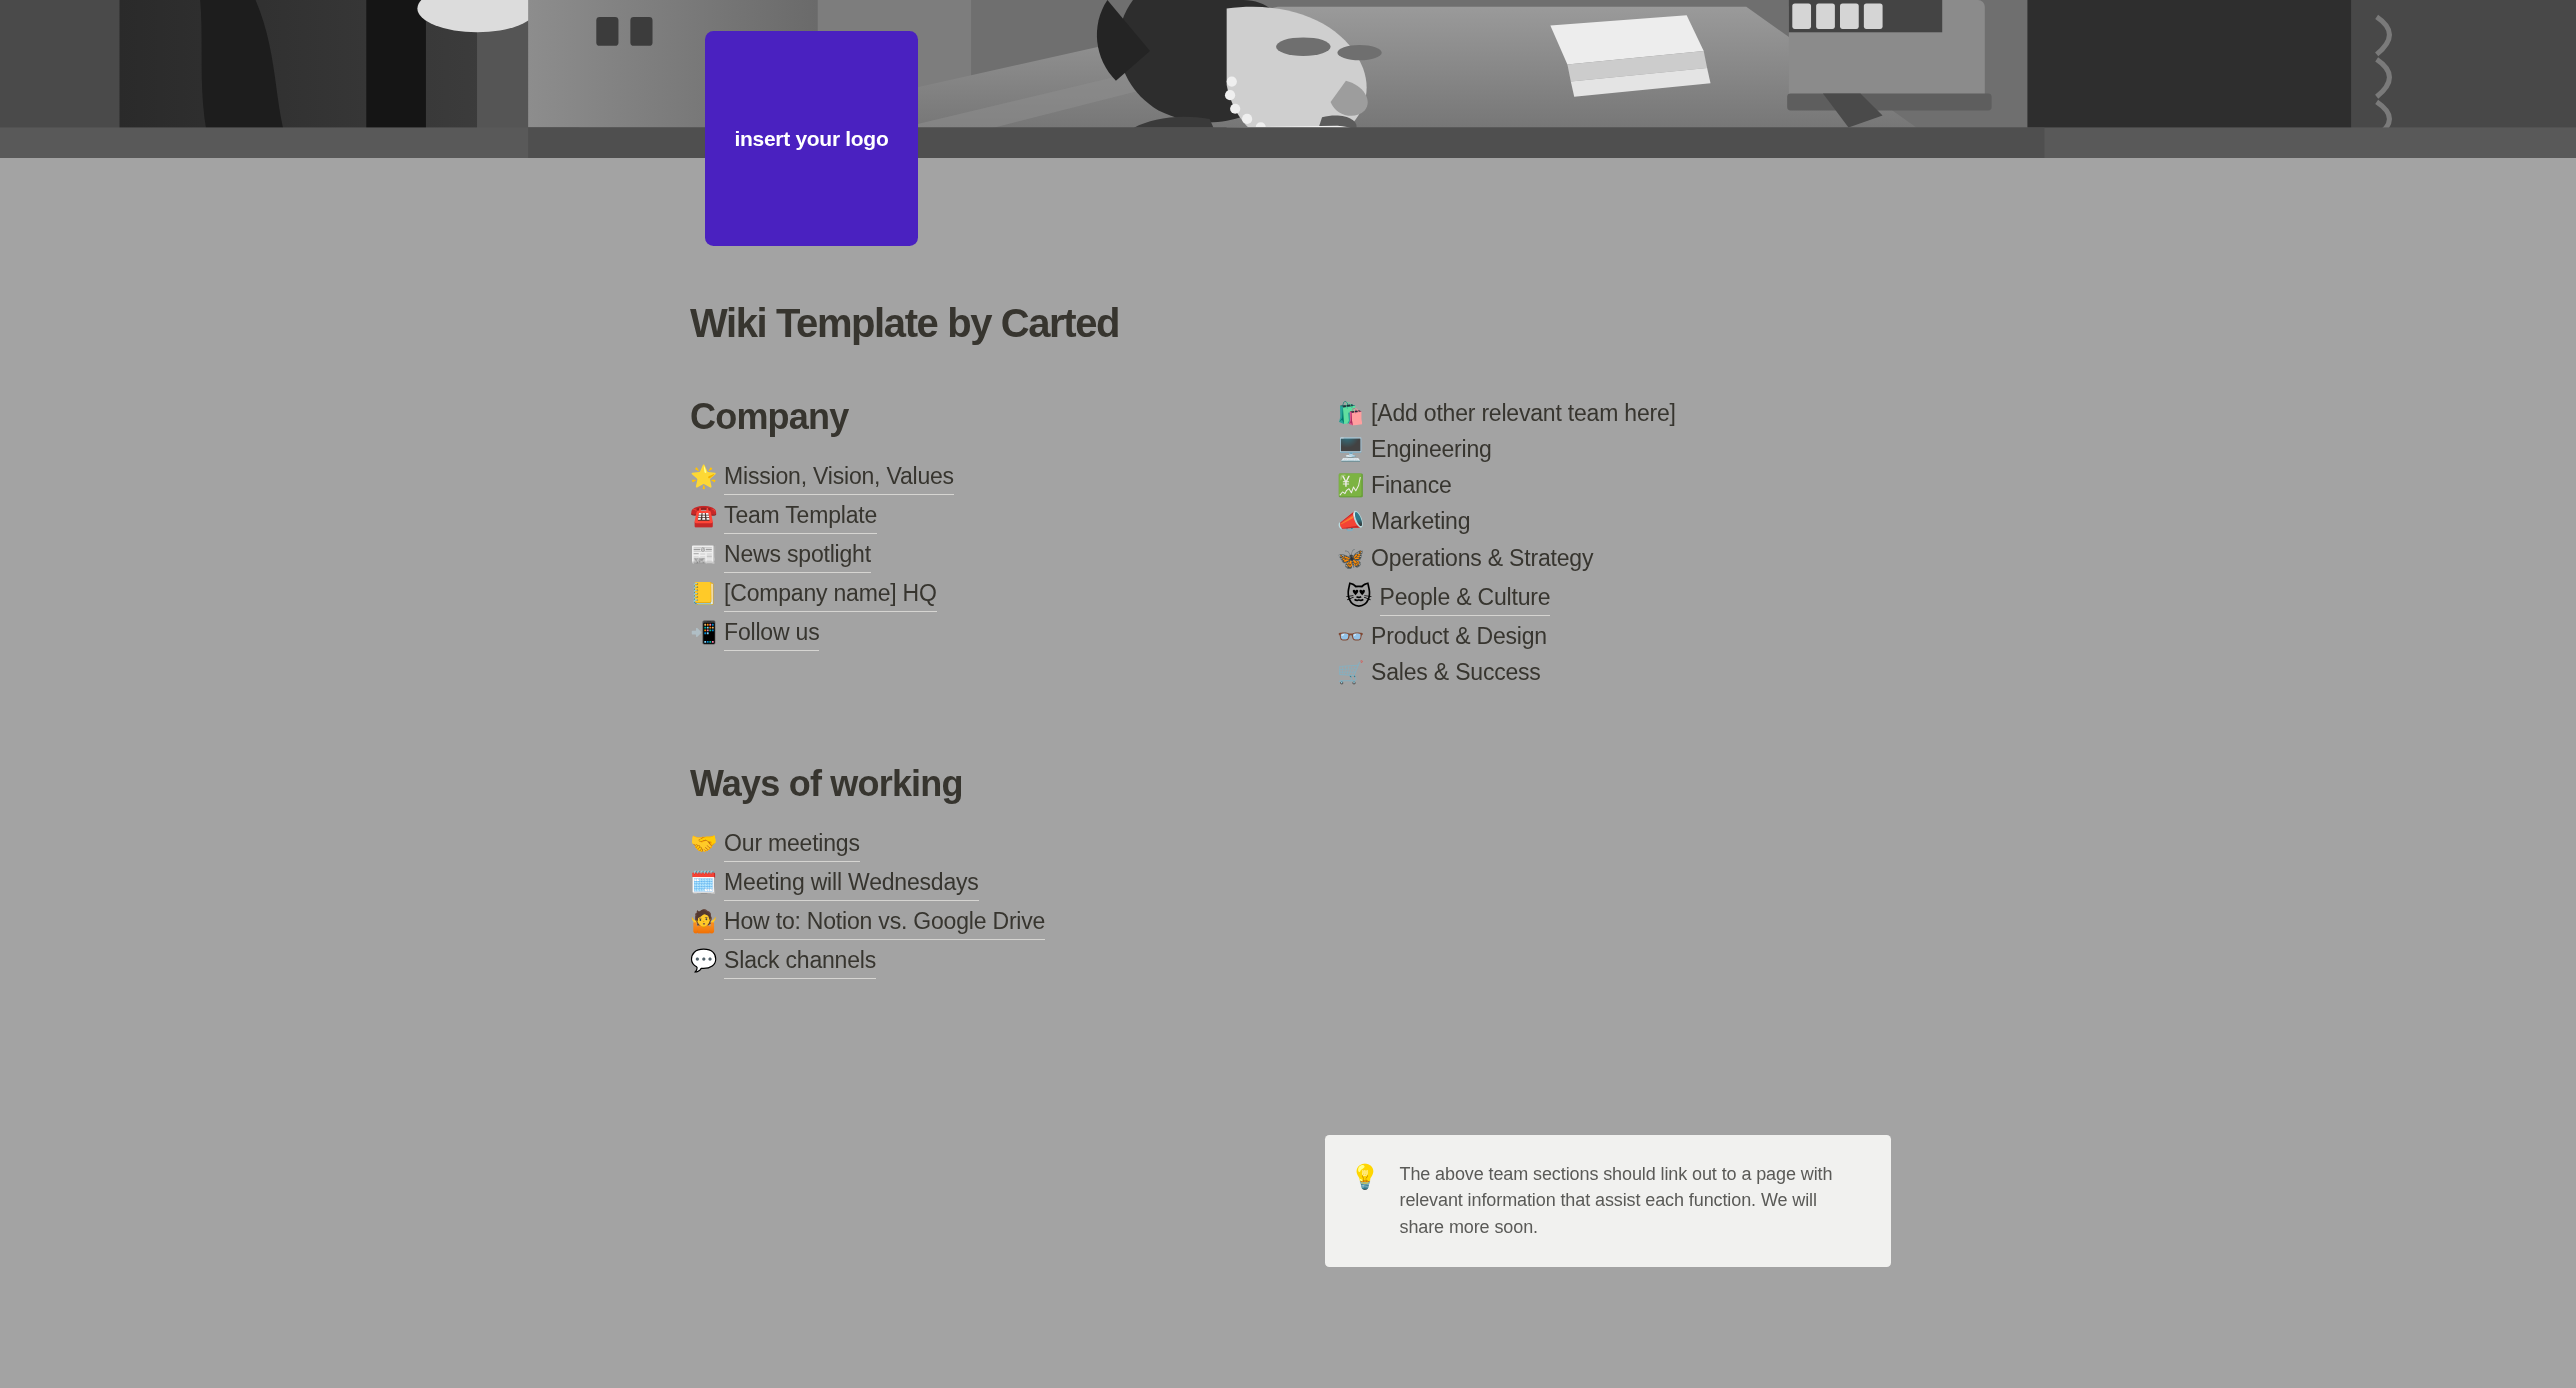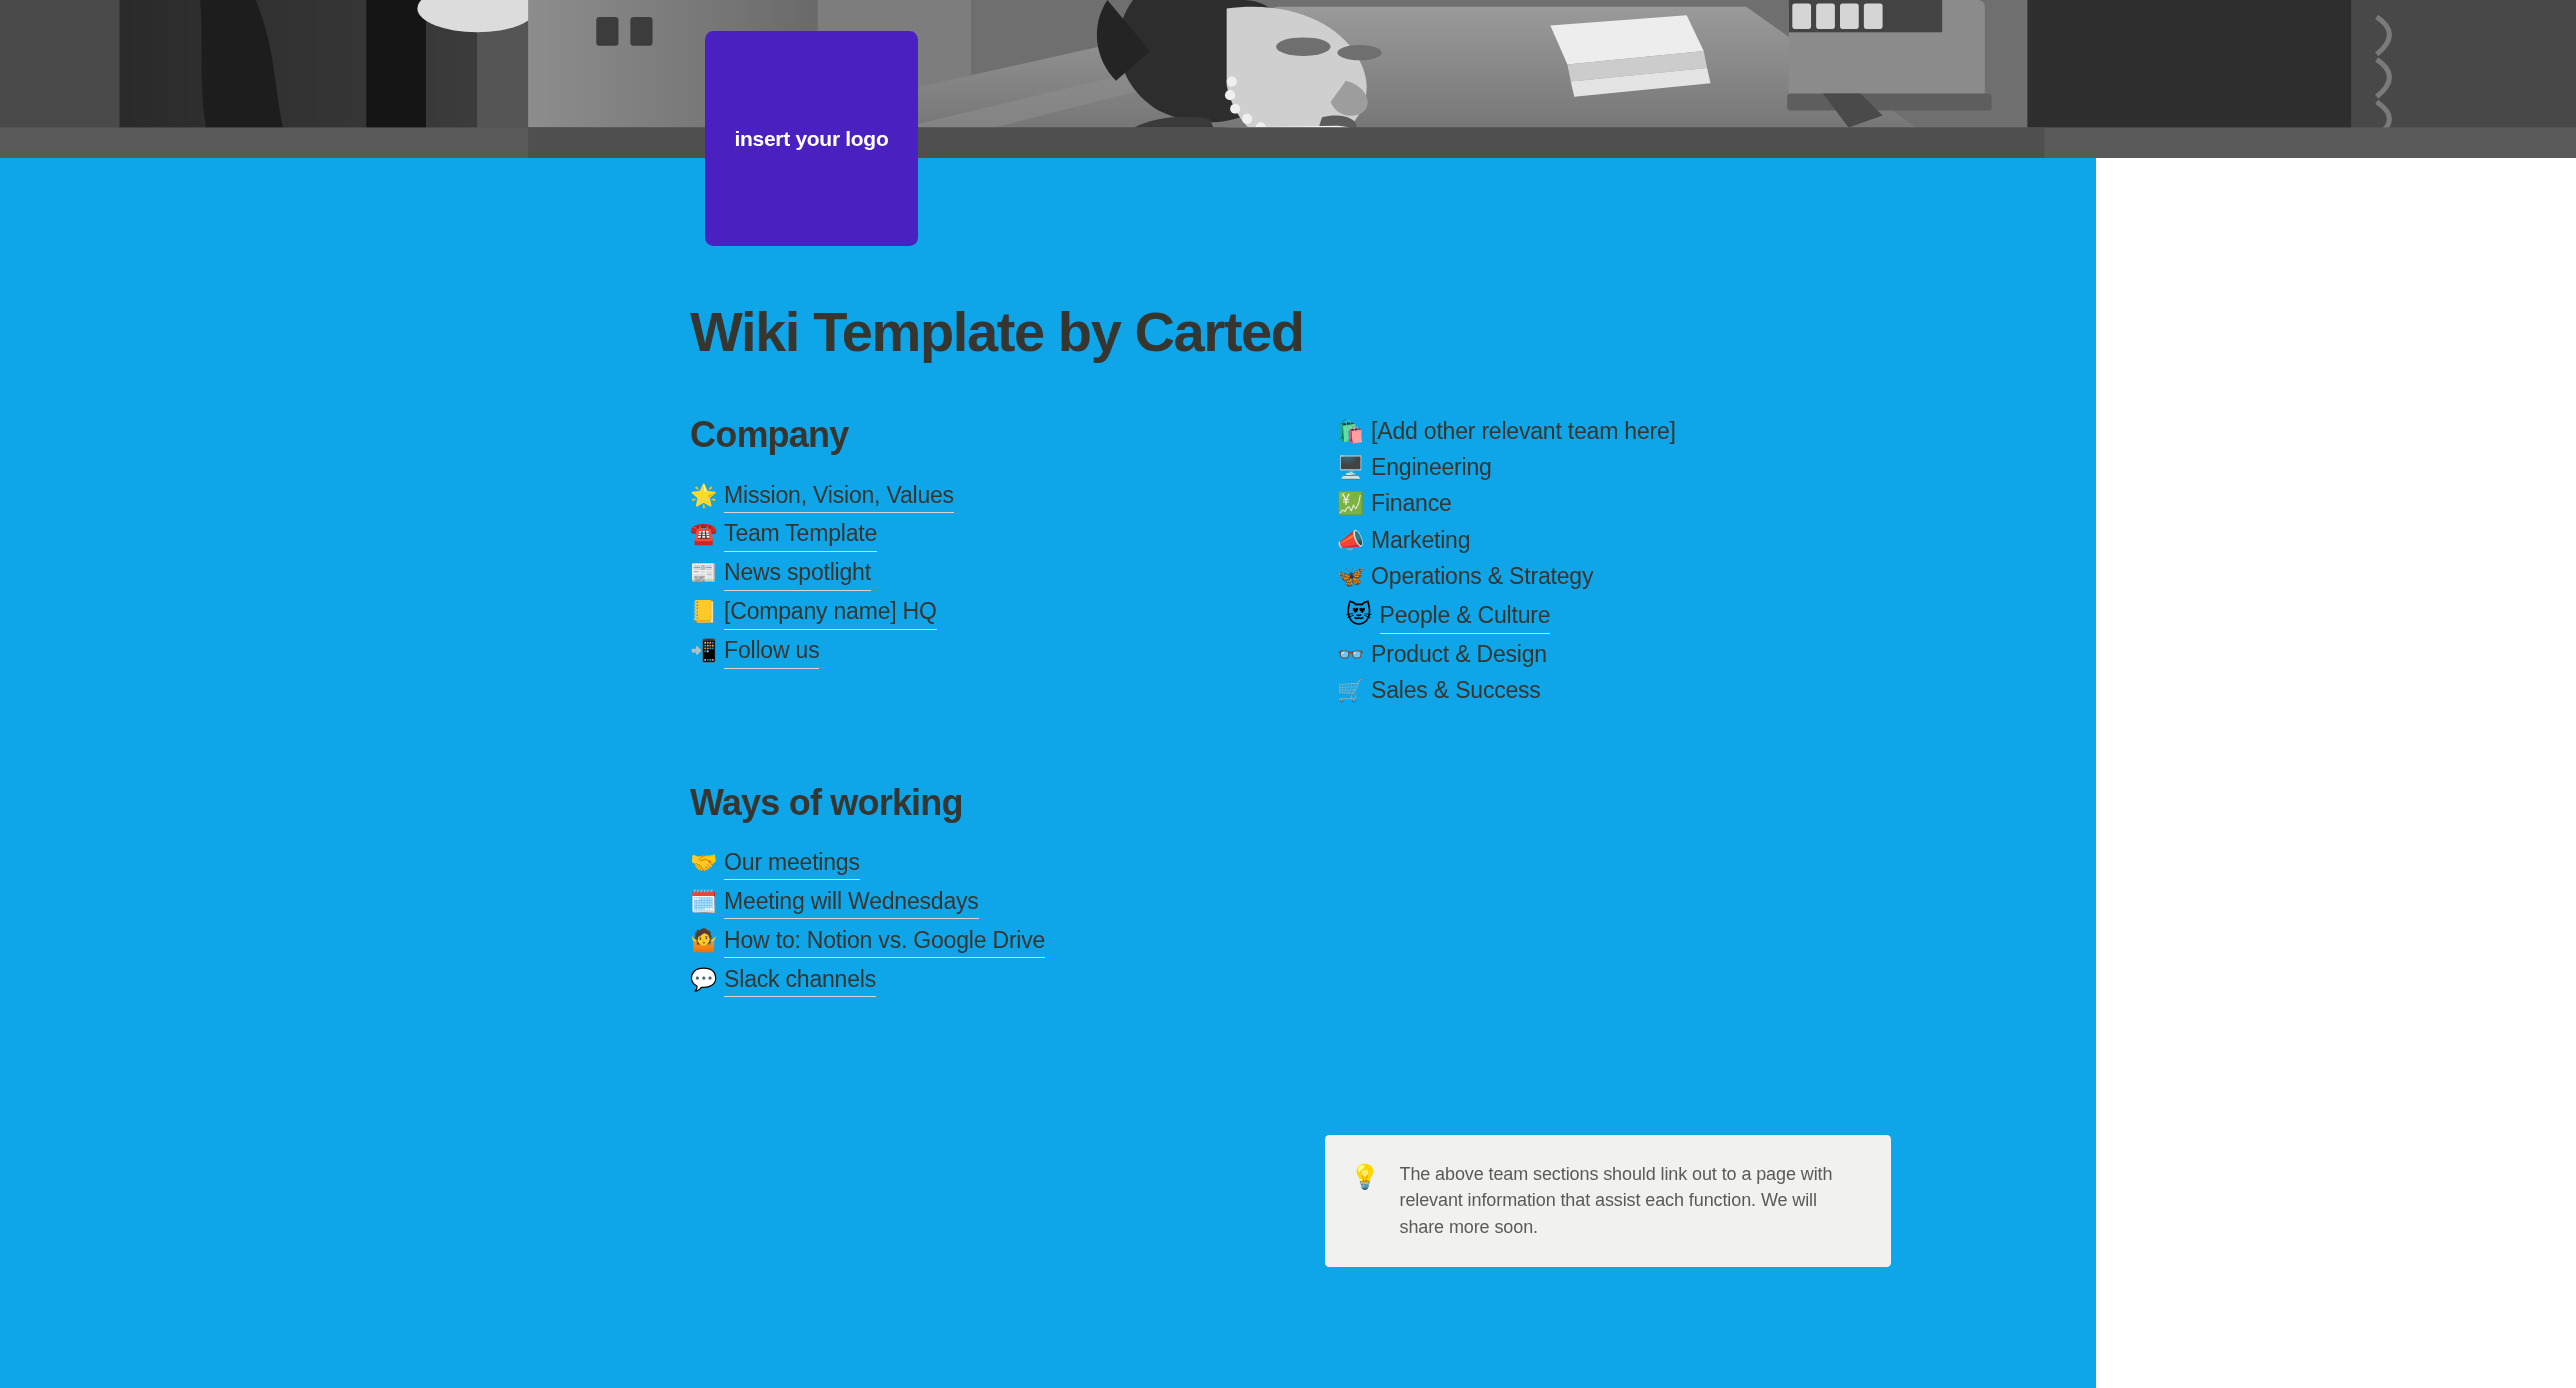--- a/index.html
+++ b/index.html
@@ -5,21 +5,21 @@
   * { box-sizing: border-box; margin: 0; padding: 0; }
 
   html, body {
     width: 2576px;
     height: 1389px;
     background: #ffffff;
     font-family: "Liberation Sans", sans-serif;
     overflow: hidden;
   }
 
-  .page { position: relative; width: 2096px; height: 1389px; background:#0ea5e9; }
+  .page { position: relative; width: 2576px; height: 1389px; background:#a3a3a3; }
 
   
   .cover {
     position: absolute;
     left: 0; top: 0;
     width: 2576px; height: 158px;
     overflow: hidden;
     background: #3a3a3a;
   }
   .cover svg { display:block; width:2576px; height:158px; }
@@ -45,21 +45,21 @@
   }
 
   
   .content {
     position: absolute;
     left: 690px; top: 300px;
     width: 1261px;
   }
 
   .page-title {
-    font-size: 56px;
+    font-size: 40px;
     font-weight: 700;
     color: #37352F;
     letter-spacing: -1.4px;
     line-height: 1.15;
     margin-bottom: 49px;
   }
 
   .columns {
     position: relative;
     display: flex;

